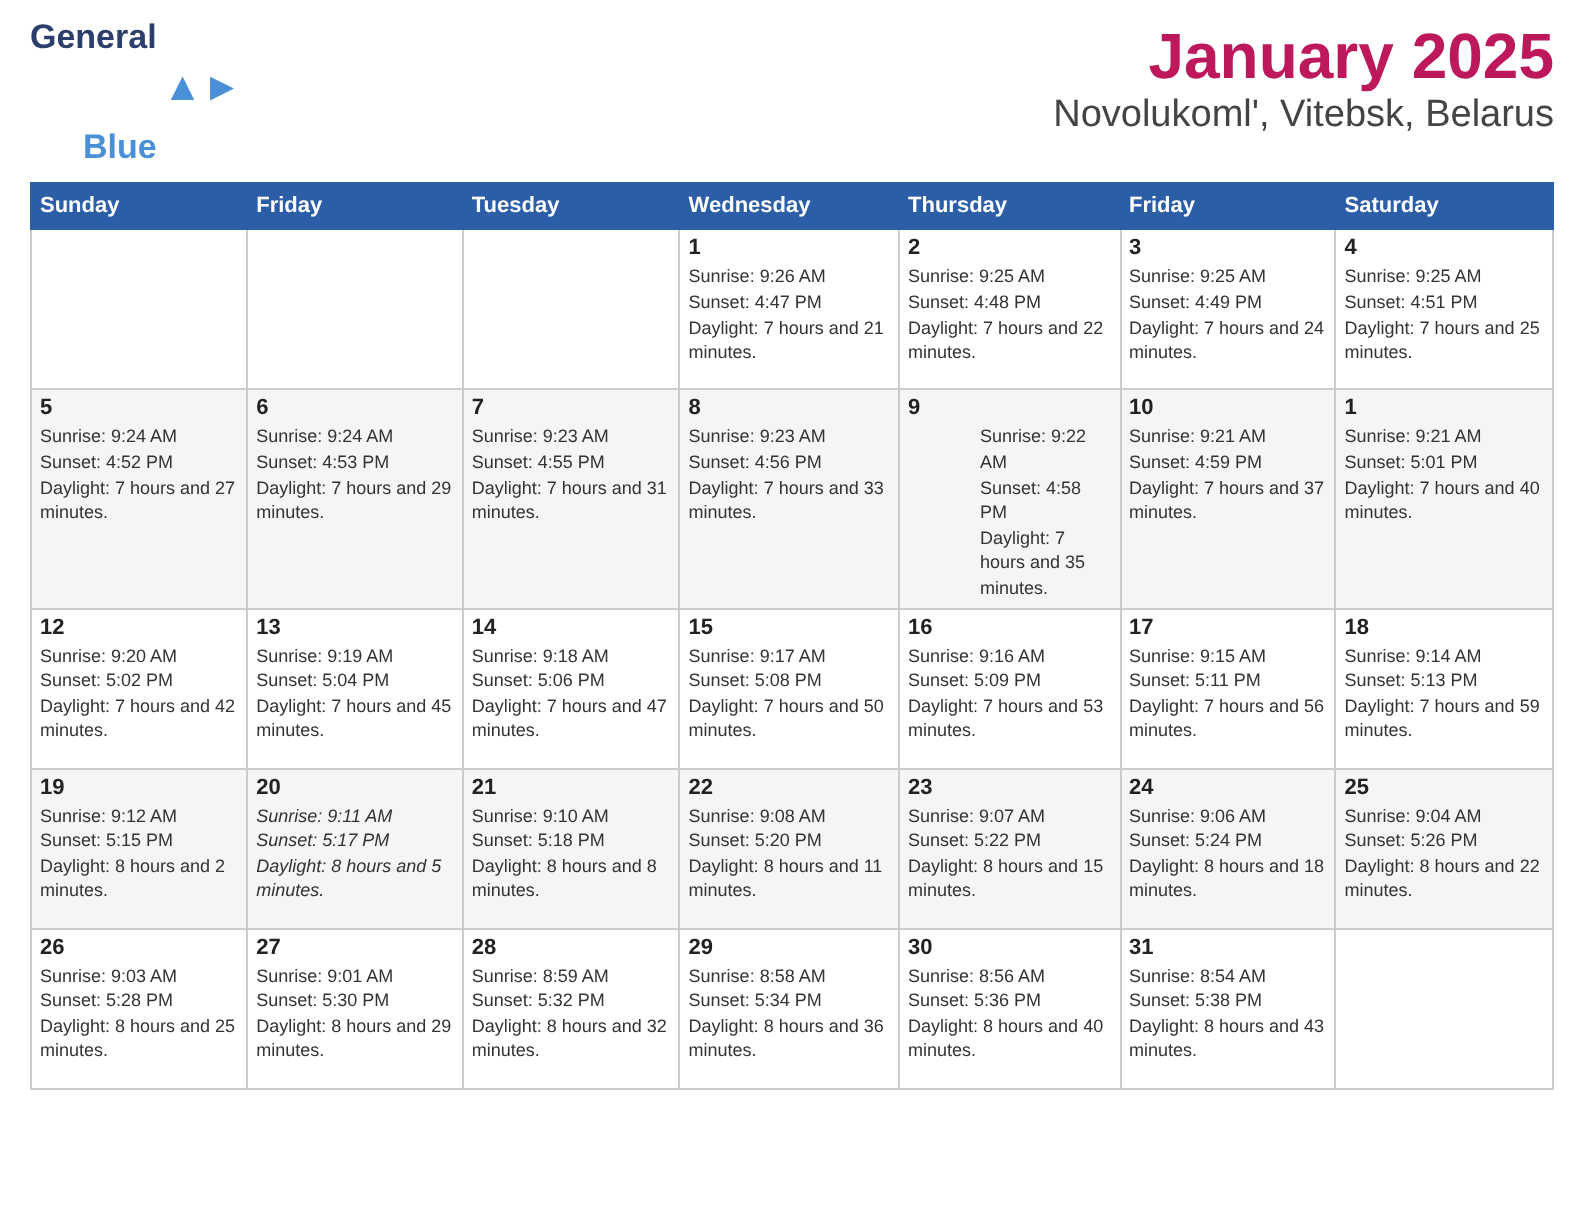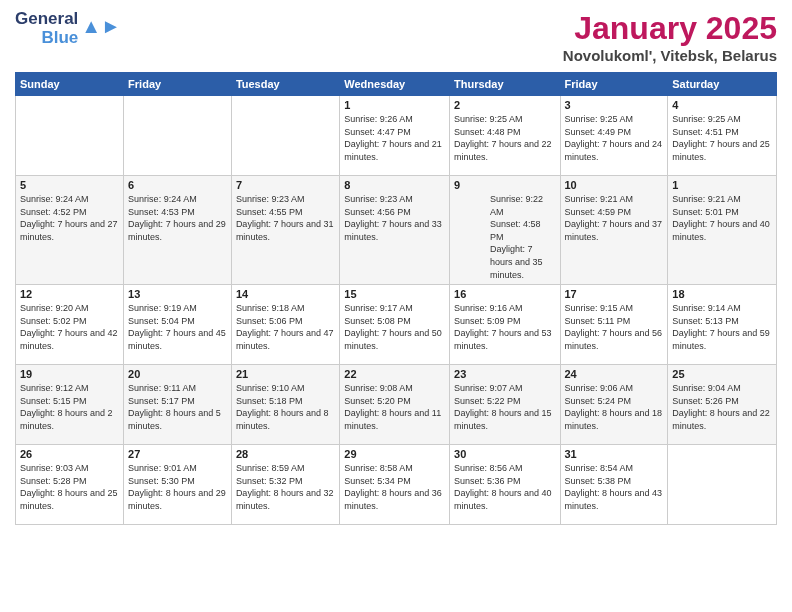--- a/index.html
+++ b/index.html
@@ -27,23 +27,22 @@
     }
     .title-area {
       text-align: right;
     }
     .month-title {
       font-size: 32px;
       font-weight: bold;
       color: #be185d;
     }
     .location-title {
-      font-size: 15px;
+      font-size: 19px;
       color: #444;
-      font-weight: bold;
     }
     .calendar-table {
       width: 100%;
       border-collapse: collapse;
       font-size: 9.5px;
     }
     .calendar-table thead tr th {
       background-color: #2c5ea8;
       color: #fff;
       padding: 5px 4px;
@@ -78,21 +77,21 @@
       background: #fff !important;
     }
   </style>
 </head>
 <body>
 
 <div class="container">
   <div class="header-area">
     <div class="logo">
       <div style="display:flex;align-items:center;gap:3px;">
-        <div style="display:flex;flex-direction:column;align-items:flex-end;">
+        <div style="display:flex;flex-direction:column;align-items:flex-end;gap:36px;">
           <span style="font-size:17px;font-weight:bold;color:#2c3e6b;line-height:1.1;">General</span>
           <span style="font-size:17px;font-weight:bold;color:#4a90d9;line-height:1.1;">Blue</span>
         </div>
         <div style="font-size:20px;color:#4a90d9;margin-top:-4px;">▲►</div>
       </div>
     </div>
     <div class="title-area">
       <div class="month-title">January 2025</div>
       <div class="location-title">Novolukoml', Vitebsk, Belarus</div>
     </div>
@@ -230,21 +229,21 @@
         </tr>
         <tr>
           <td>
             <span class="day-number">19</span>
             <div class="day-info" style="white-space: pre-line;">Sunrise: 9:12 AM
 Sunset: 5:15 PM
 Daylight: 8 hours and 2 minutes.</div>
           </td>
           <td>
             <span class="day-number">20</span>
-            <div class="day-info" style="white-space: pre-line;">Sunrise: 9:11 AM
+            <div class="day-info" style="white-space: pre-line; font-style: italic;">Sunrise: 9:11 AM
 Sunset: 5:17 PM
 Daylight: 8 hours and 5 minutes.</div>
           </td>
           <td>
             <span class="day-number">21</span>
             <div class="day-info" style="white-space: pre-line;">Sunrise: 9:10 AM
 Sunset: 5:18 PM
 Daylight: 8 hours and 8 minutes.</div>
           </td>
           <td>

